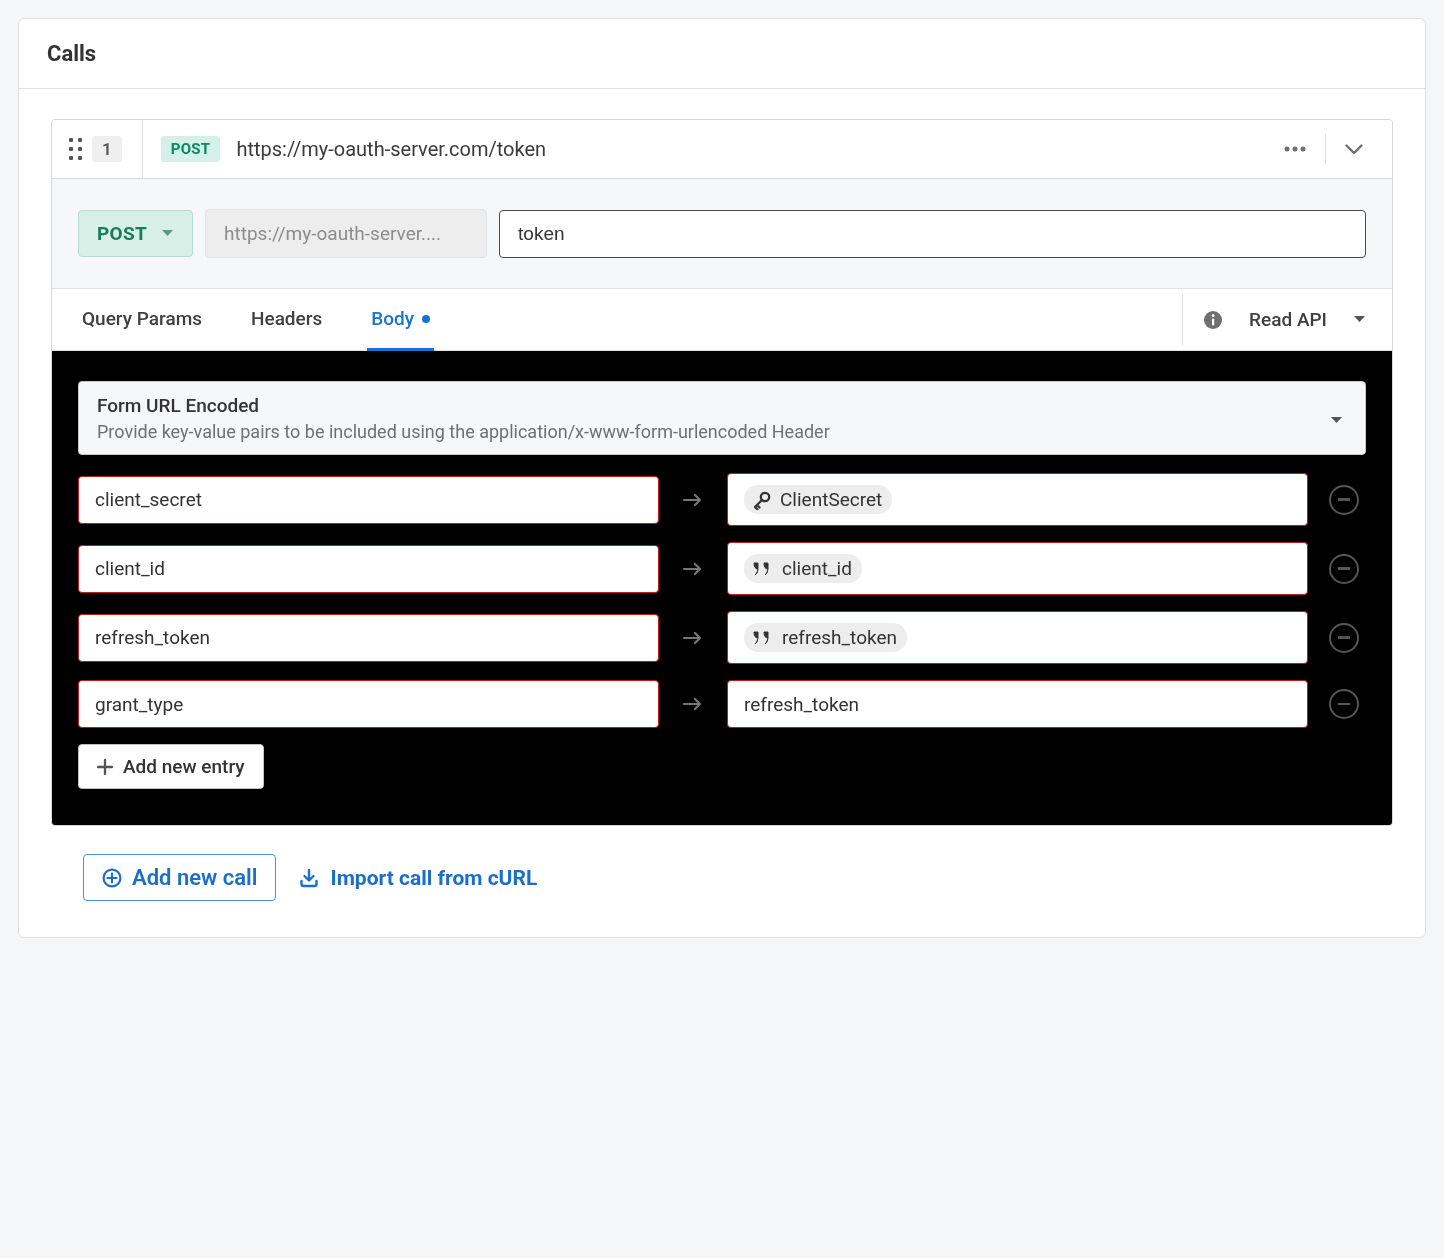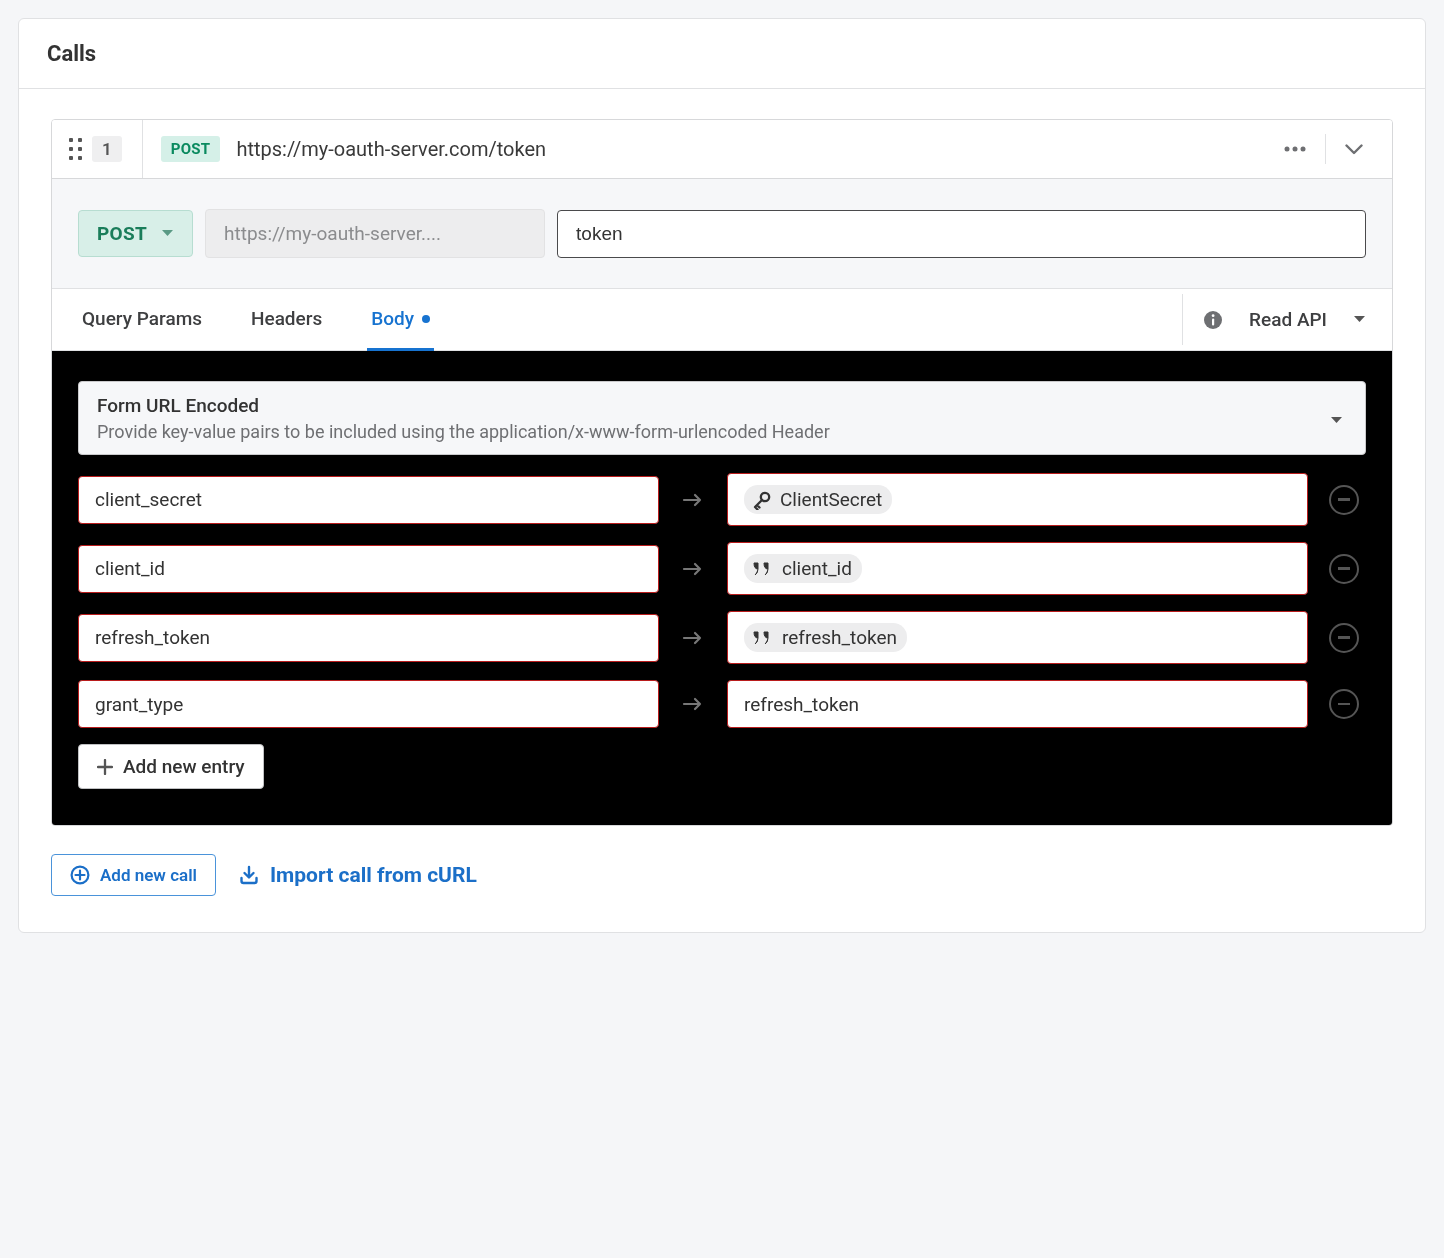--- a/index.html
+++ b/index.html
@@ -114,21 +114,21 @@
     letter-spacing: .3px;
   }
   .method-select svg { color: #5a9a85; }
   .base-url-box {
     background: #ededee;
     border: 1px solid #e2e2e3;
     border-radius: 4px;
     padding: 12px 18px;
     color: #8b8c8e;
     font-size: 19px;
-    width: 340px;
+    width: 282px;
     white-space: nowrap;
     overflow: hidden;
   }
   .path-input {
     flex: 1;
     border: 1px solid #4a4a4c;
     border-radius: 4px;
     padding: 12px 18px;
     font-size: 19px;
     color: #333;
@@ -238,23 +238,24 @@
   }
   .btn-outline-blue {
     display: inline-flex;
     align-items: center;
     gap: 10px;
     padding: 10px 18px;
     border: 1px solid #4a93da;
     border-radius: 4px;
     color: #1b6fc8;
     font-weight: 600;
-    font-size: 17px;
-    cursor: pointer;
-    background: #fff;
+    font-size: 22px;
+    cursor: pointer;
+    background: #fff;
+    margin-left: 32px;
   }
   .btn-link-blue {
     display: inline-flex;
     align-items: center;
     gap: 10px;
     color: #1b6fc8;
     font-weight: 700;
     font-size: 21px;
     cursor: pointer;
   }

